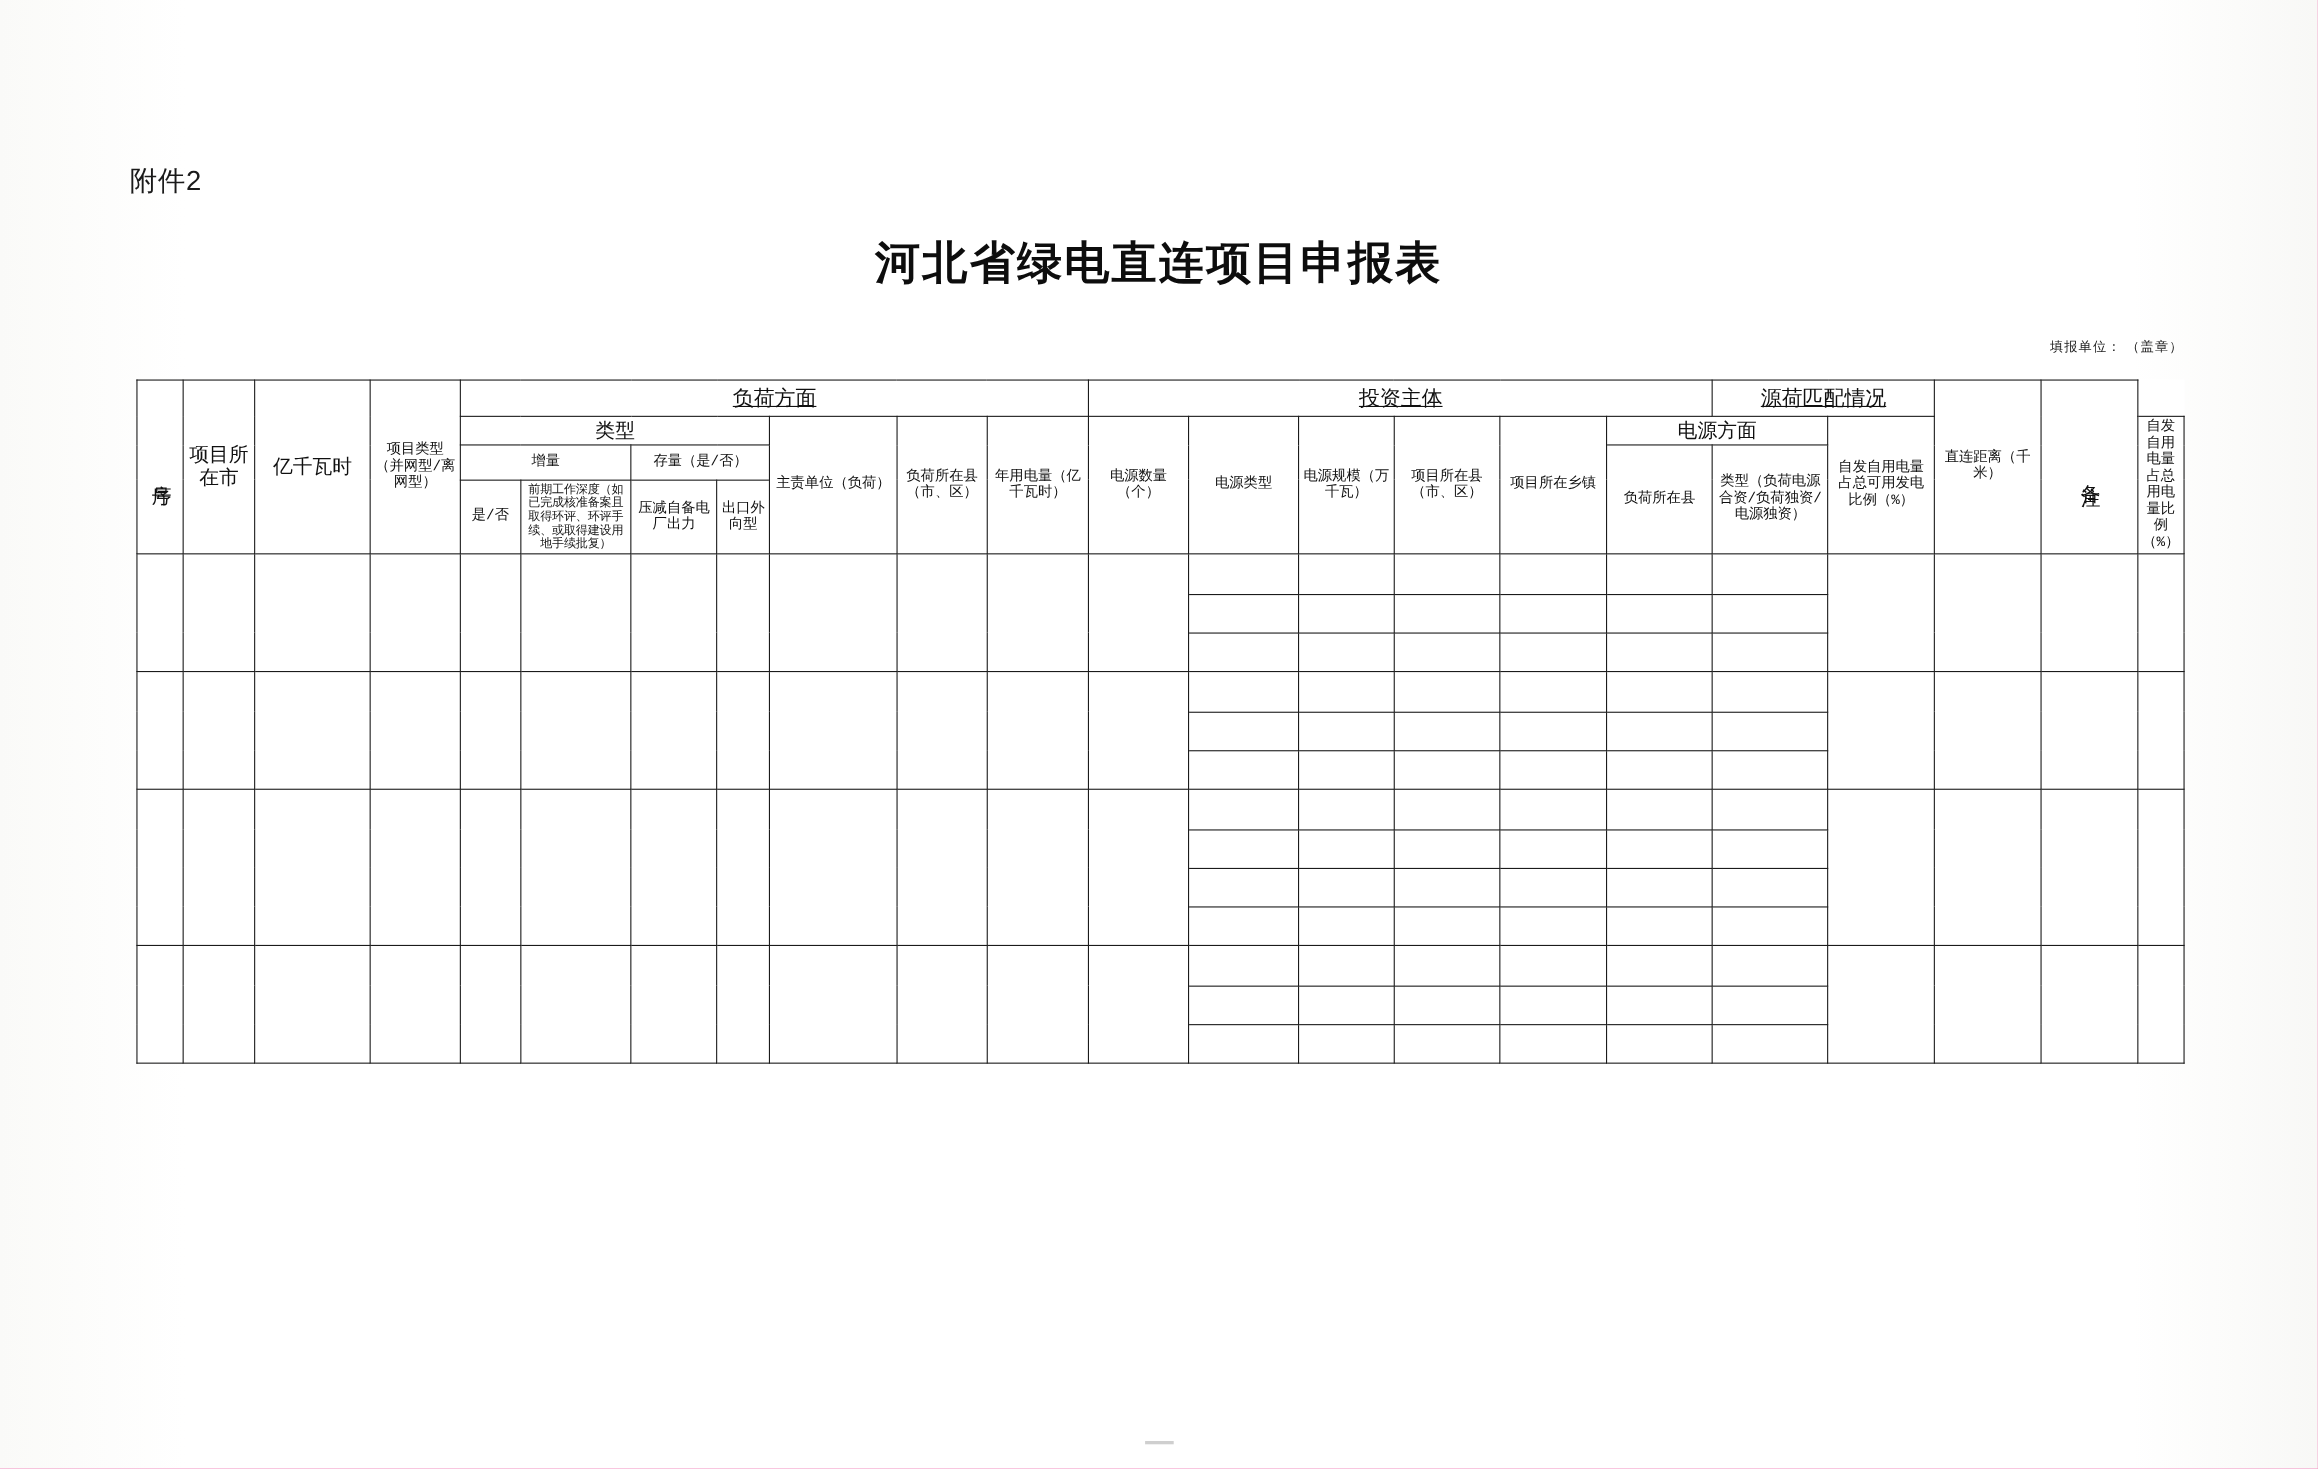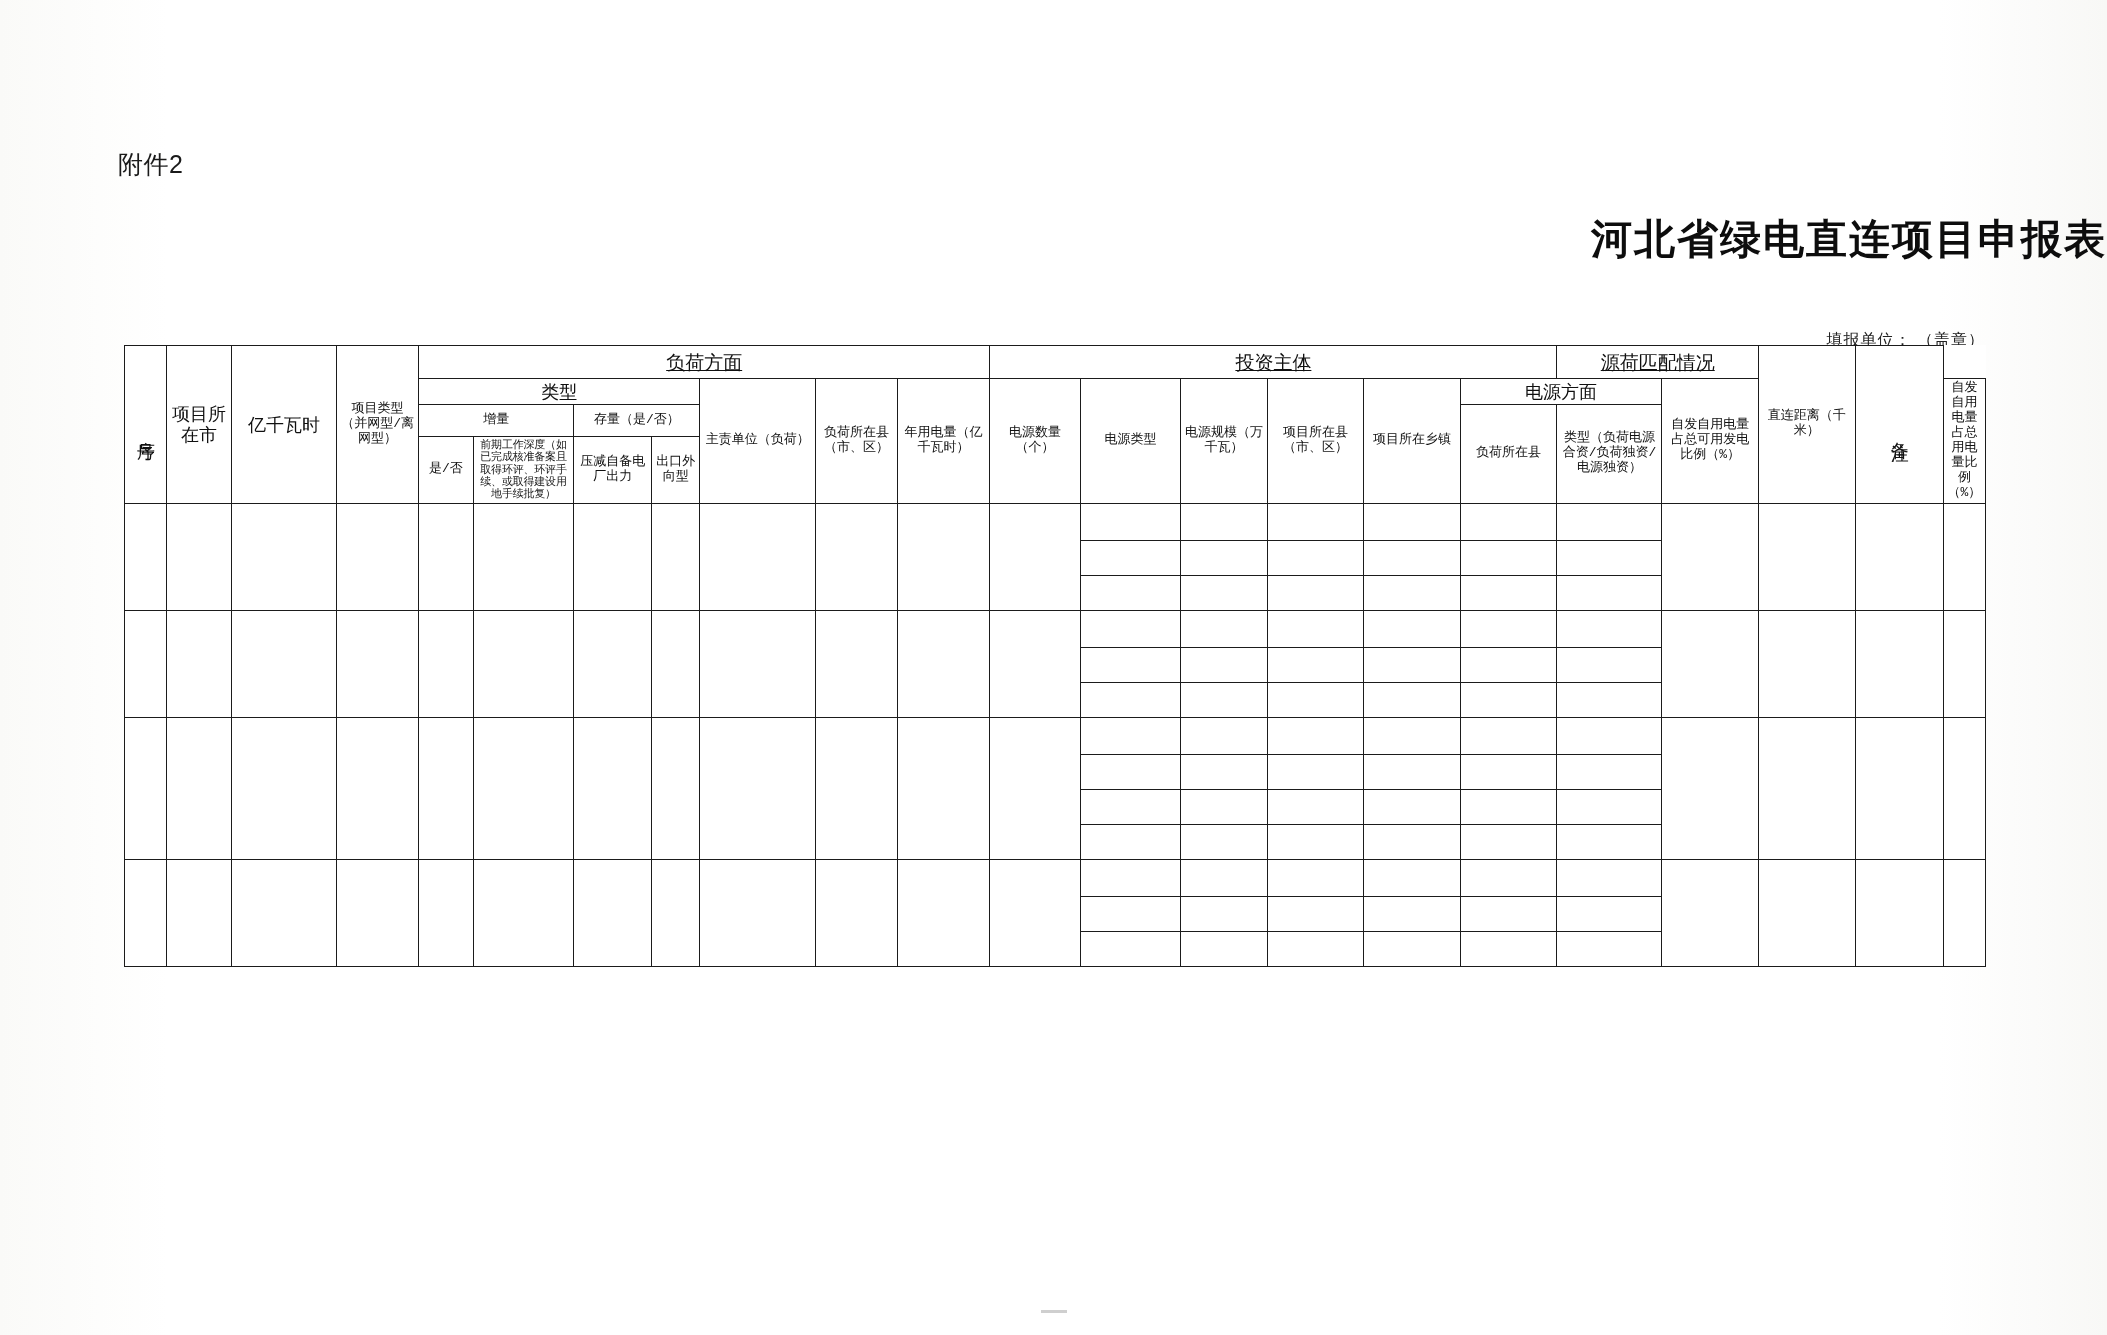--- a/index.html
+++ b/index.html
@@ -39,33 +39,33 @@
     letter-spacing: 0.5px;
     font-family: "Liberation Sans", "DejaVu Sans", sans-serif;
     color: #1a1a1a;
   }
 
   .doc-title {
     position: absolute;
     left: 0;
     right: 0;
     top: 212px;
-    text-align: right;
+    text-align: center;
     font-size: 41px;
     font-weight: bold;
     letter-spacing: 2px;
     font-family: "DejaVu Serif", "Liberation Serif", serif;
     color: #0d0d0d;
   }
 
   .filler-line {
     position: absolute;
     right: 122px;
-    top: 330px;
-    font-size: 16px;
+    top: 307px;
+    font-size: 12px;
     letter-spacing: 1px;
     color: #222;
     font-family: "Liberation Sans", "DejaVu Sans", sans-serif;
   }
 
   .table-wrap {
     position: absolute;
     left: 124px;
     top: 345px;
     width: 1862px;

